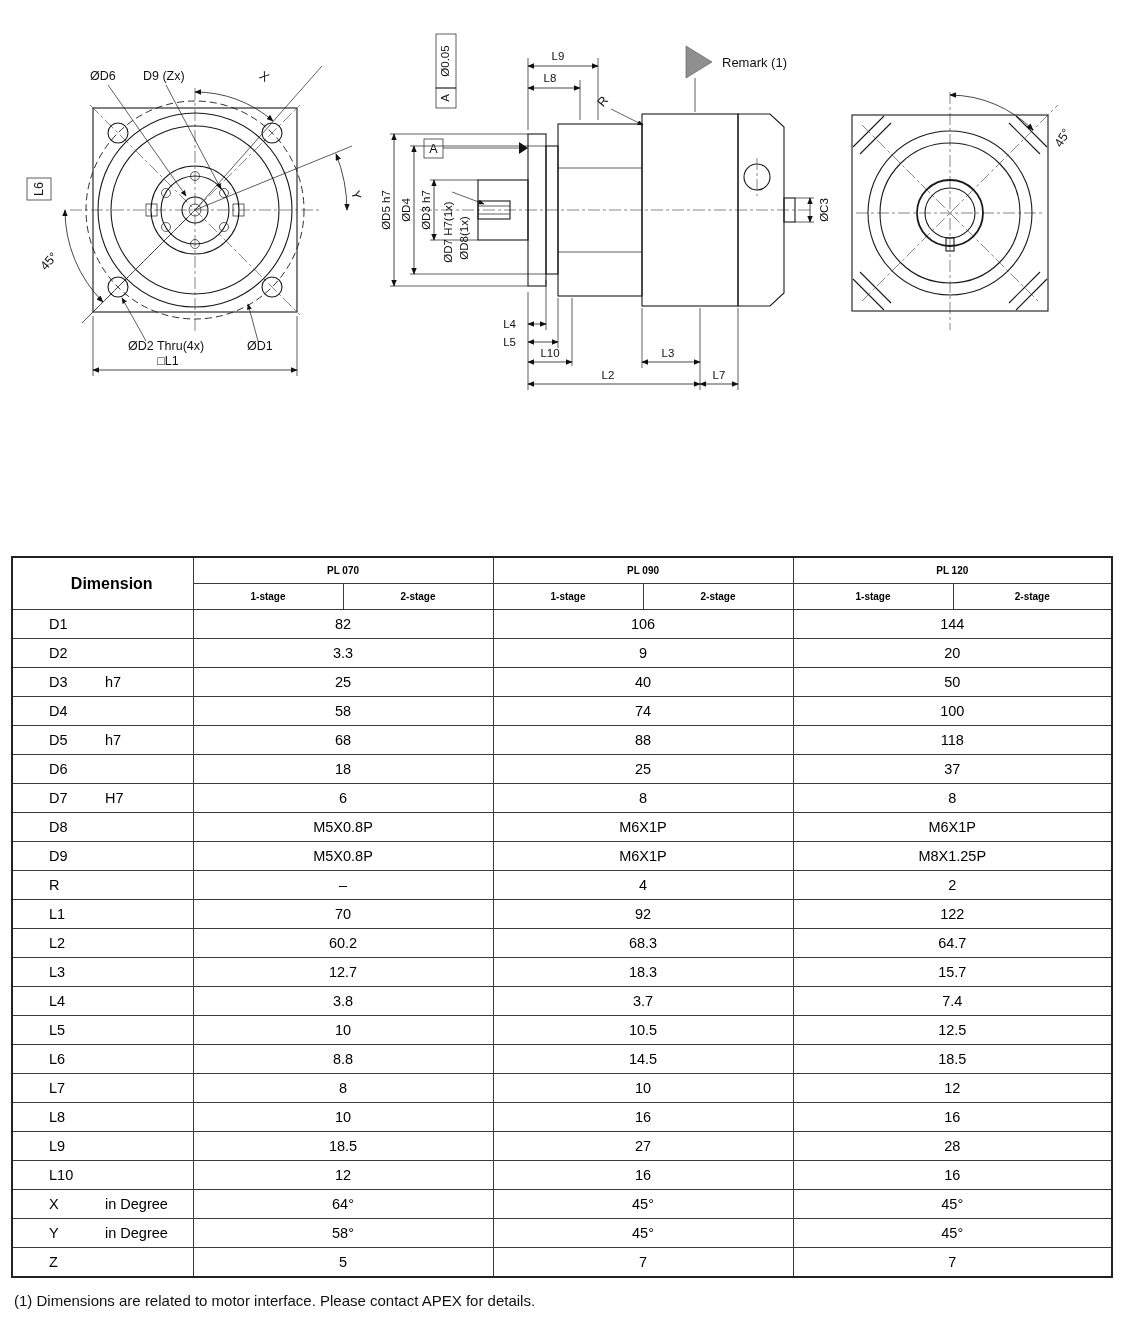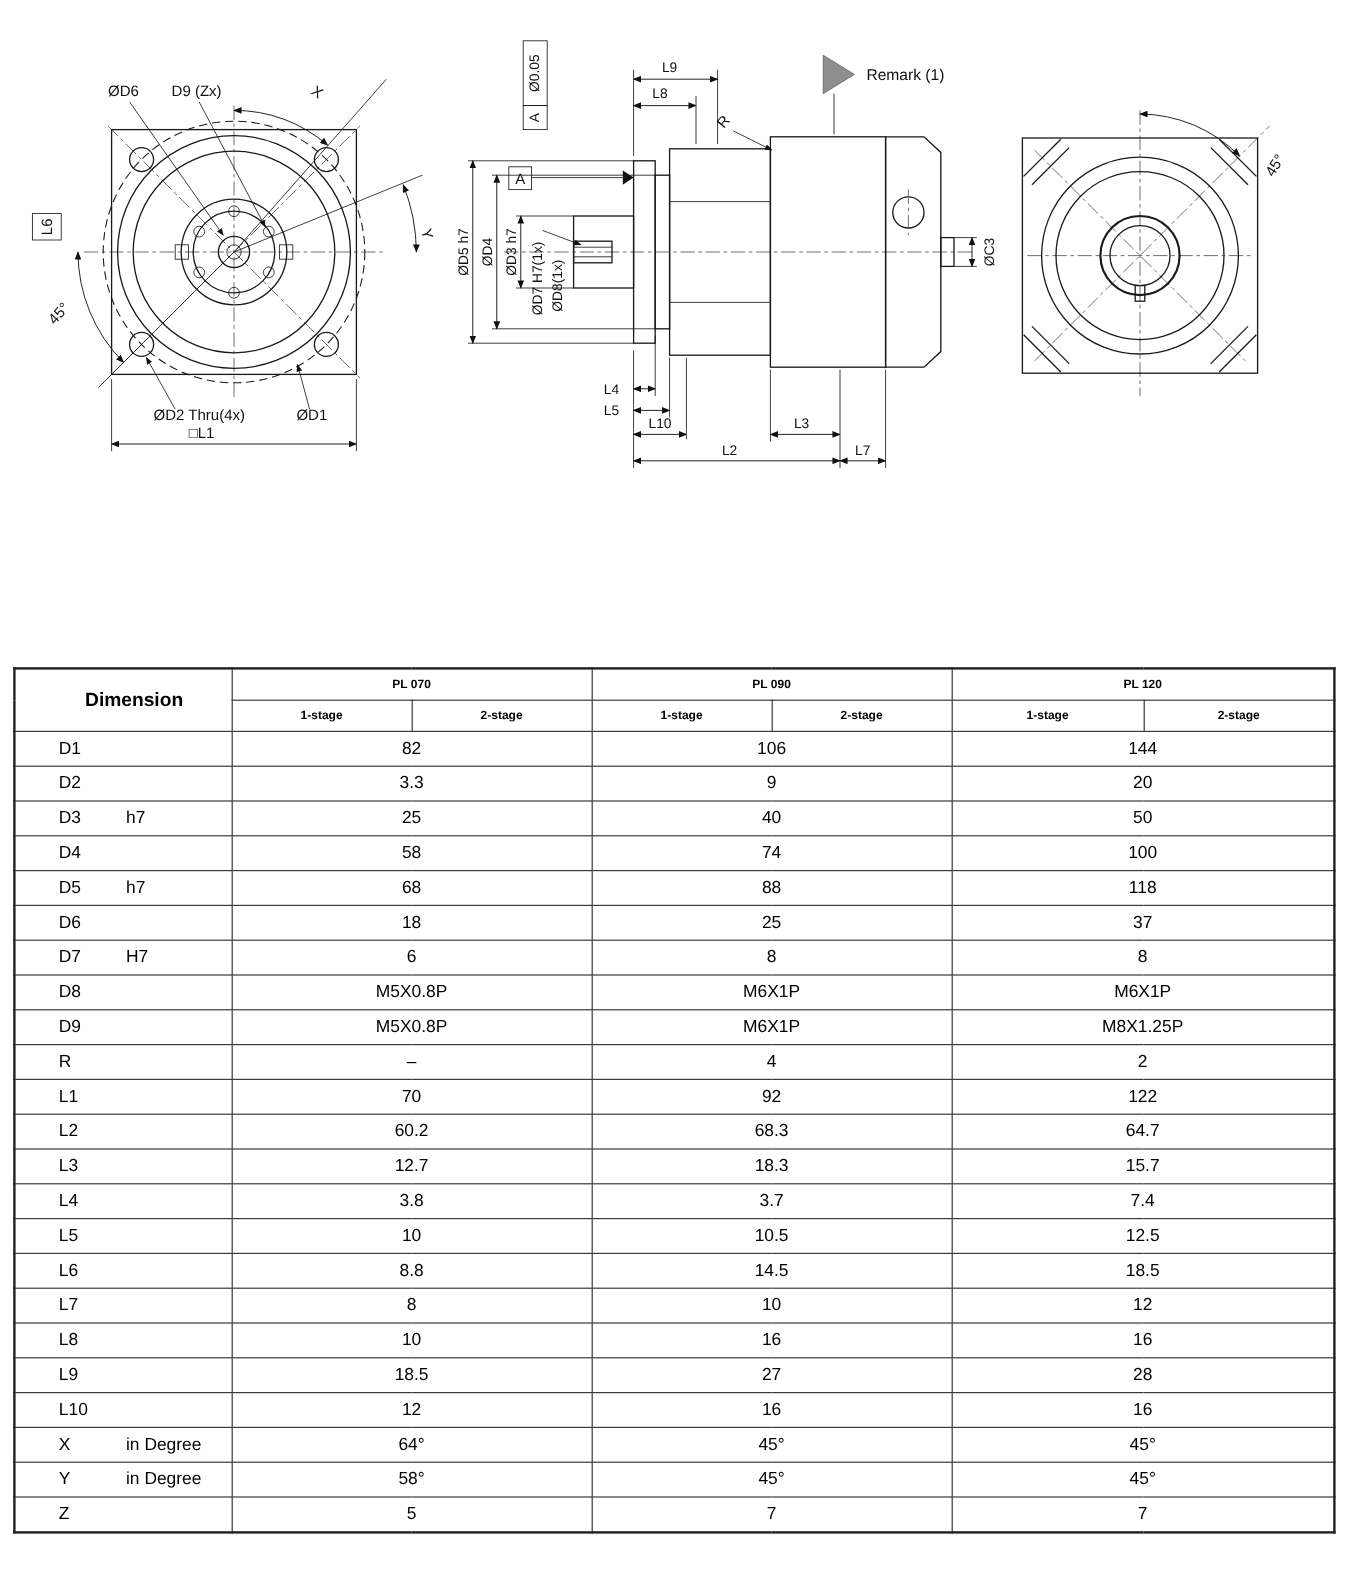--- a/index.html
+++ b/index.html
@@ -380,14 +380,15 @@
         </tr>
         <tr>
           <td class="dim-cell"><span class="dim-name">Z</span></td>
           <td colspan="2" class="val-cell">5</td>
           <td colspan="2" class="val-cell">7</td>
           <td colspan="2" class="val-cell">7</td>
         </tr>
       </tbody>
 </table>
 
+<div class="footnote">(1) Dimensions are related to motor interface. Please contact APEX for details.</div>
 
 </div>
 
 </body></html>

